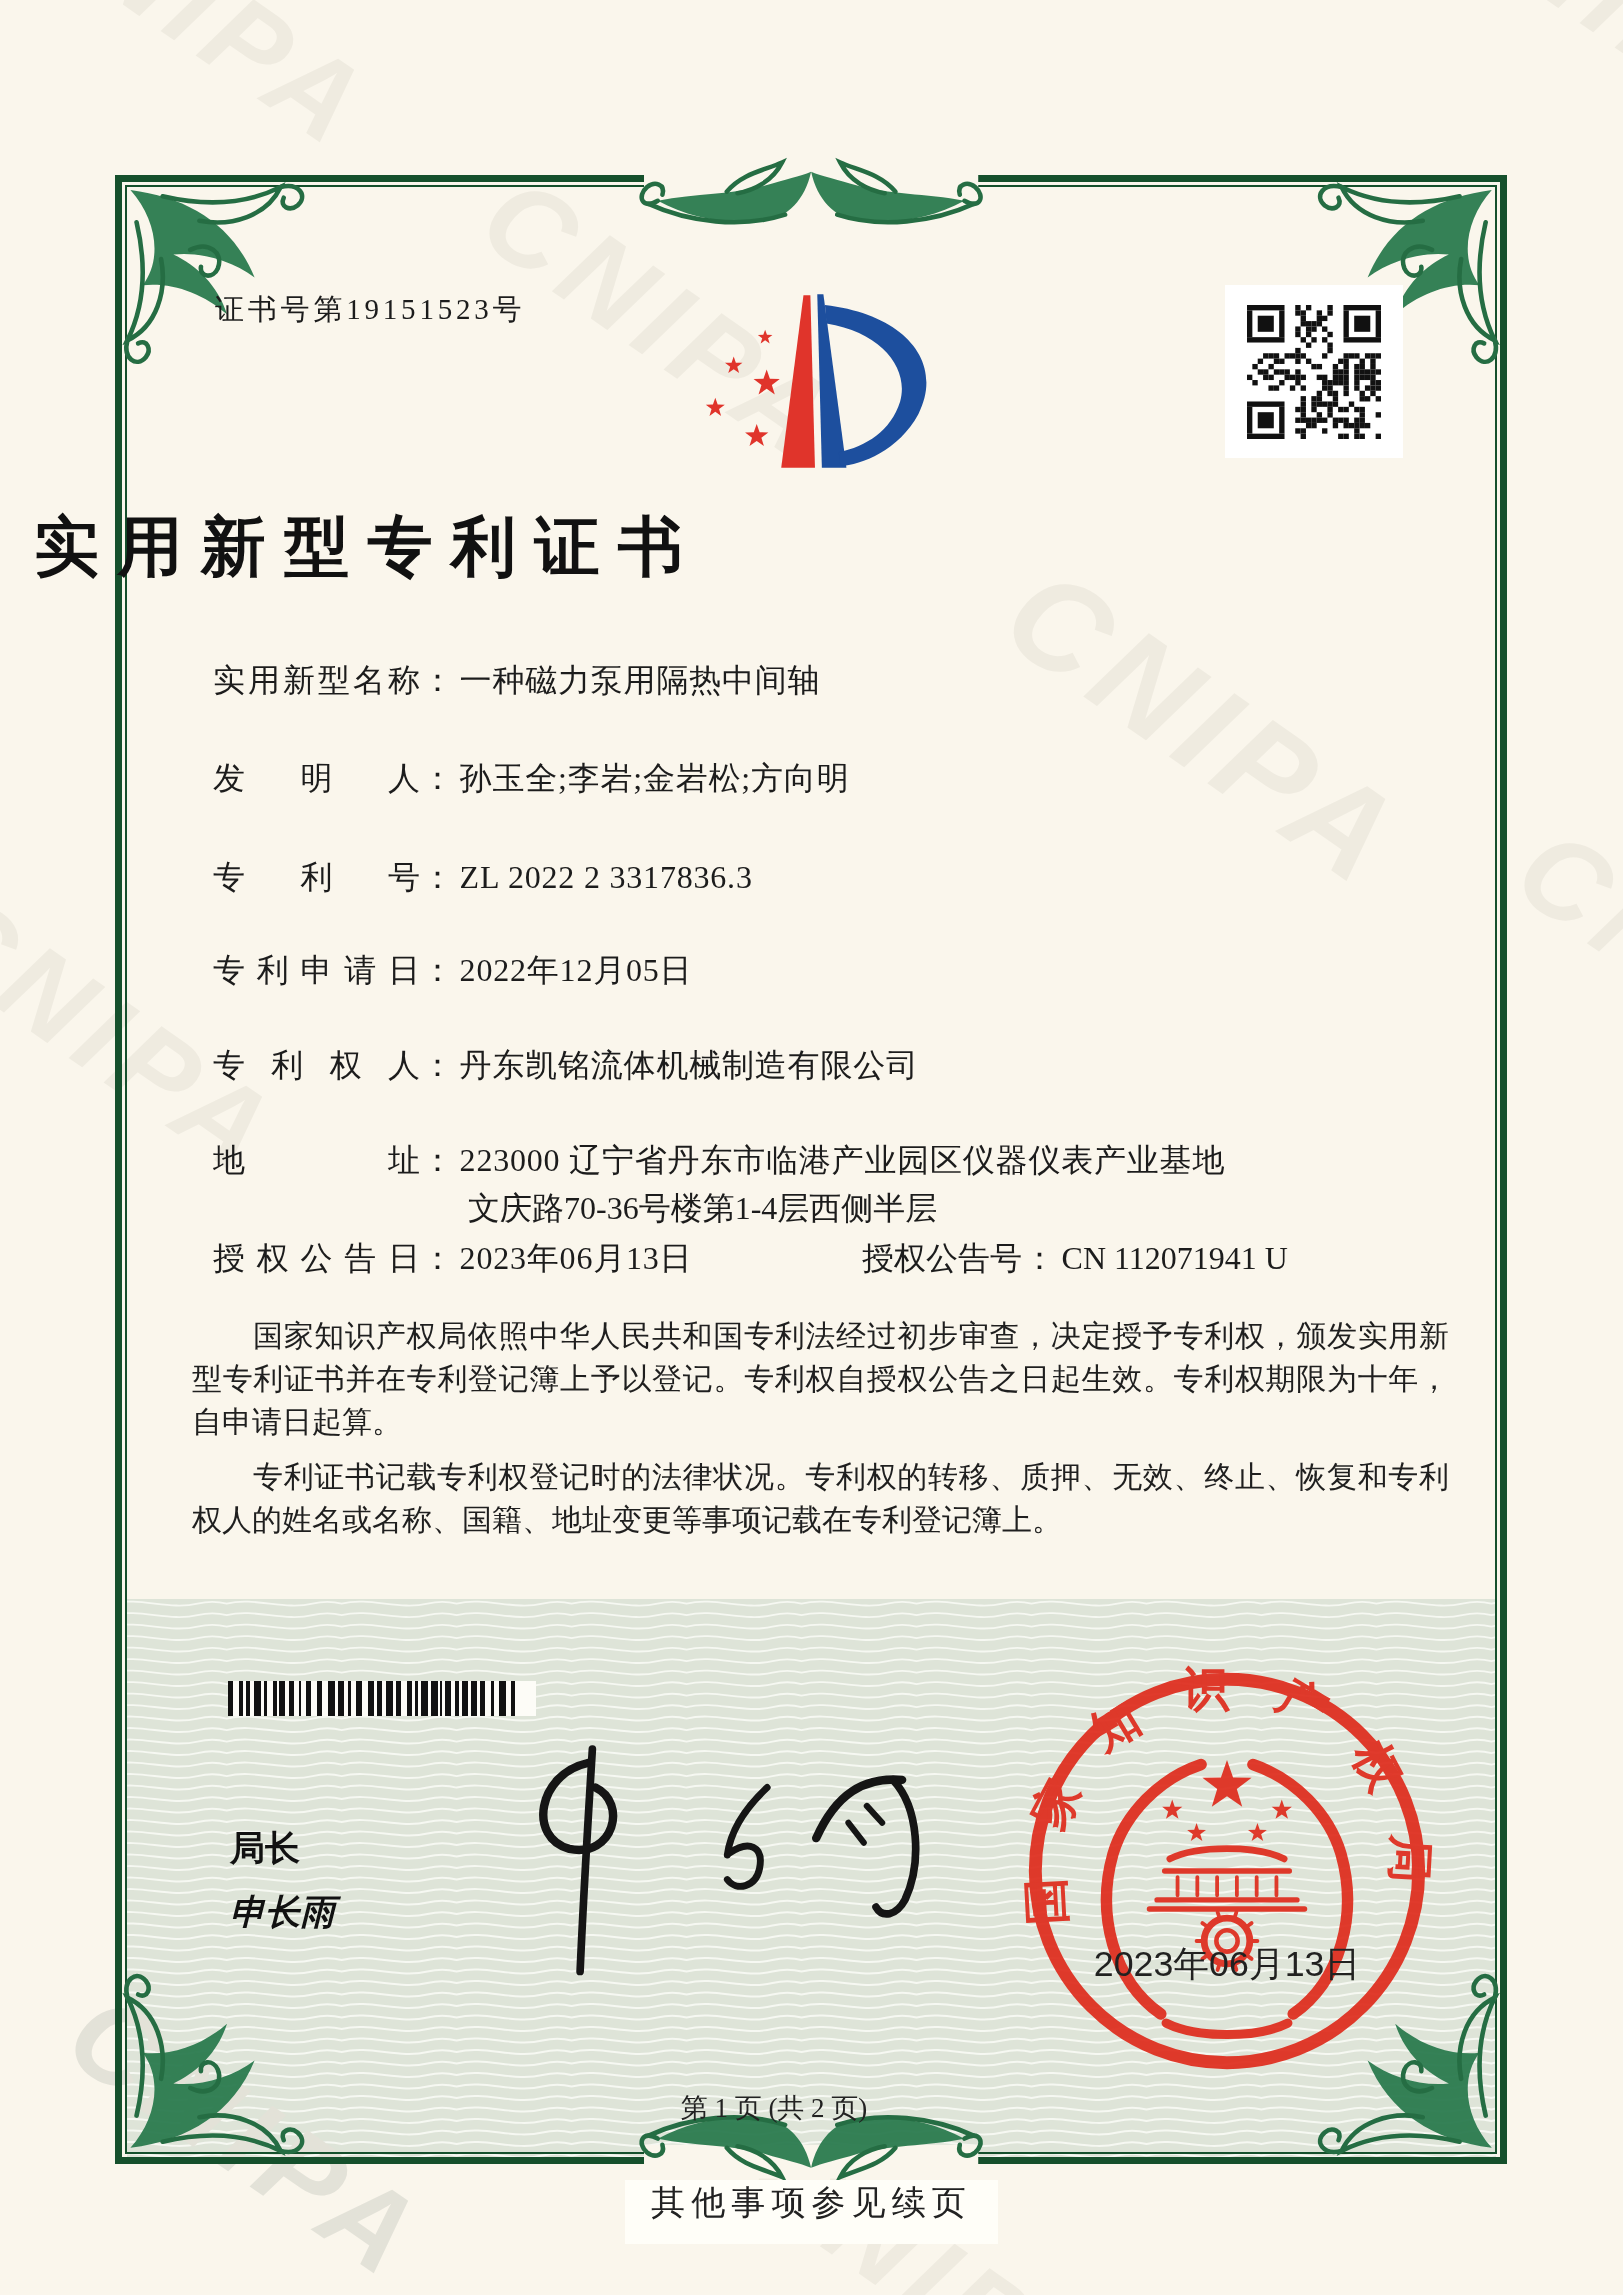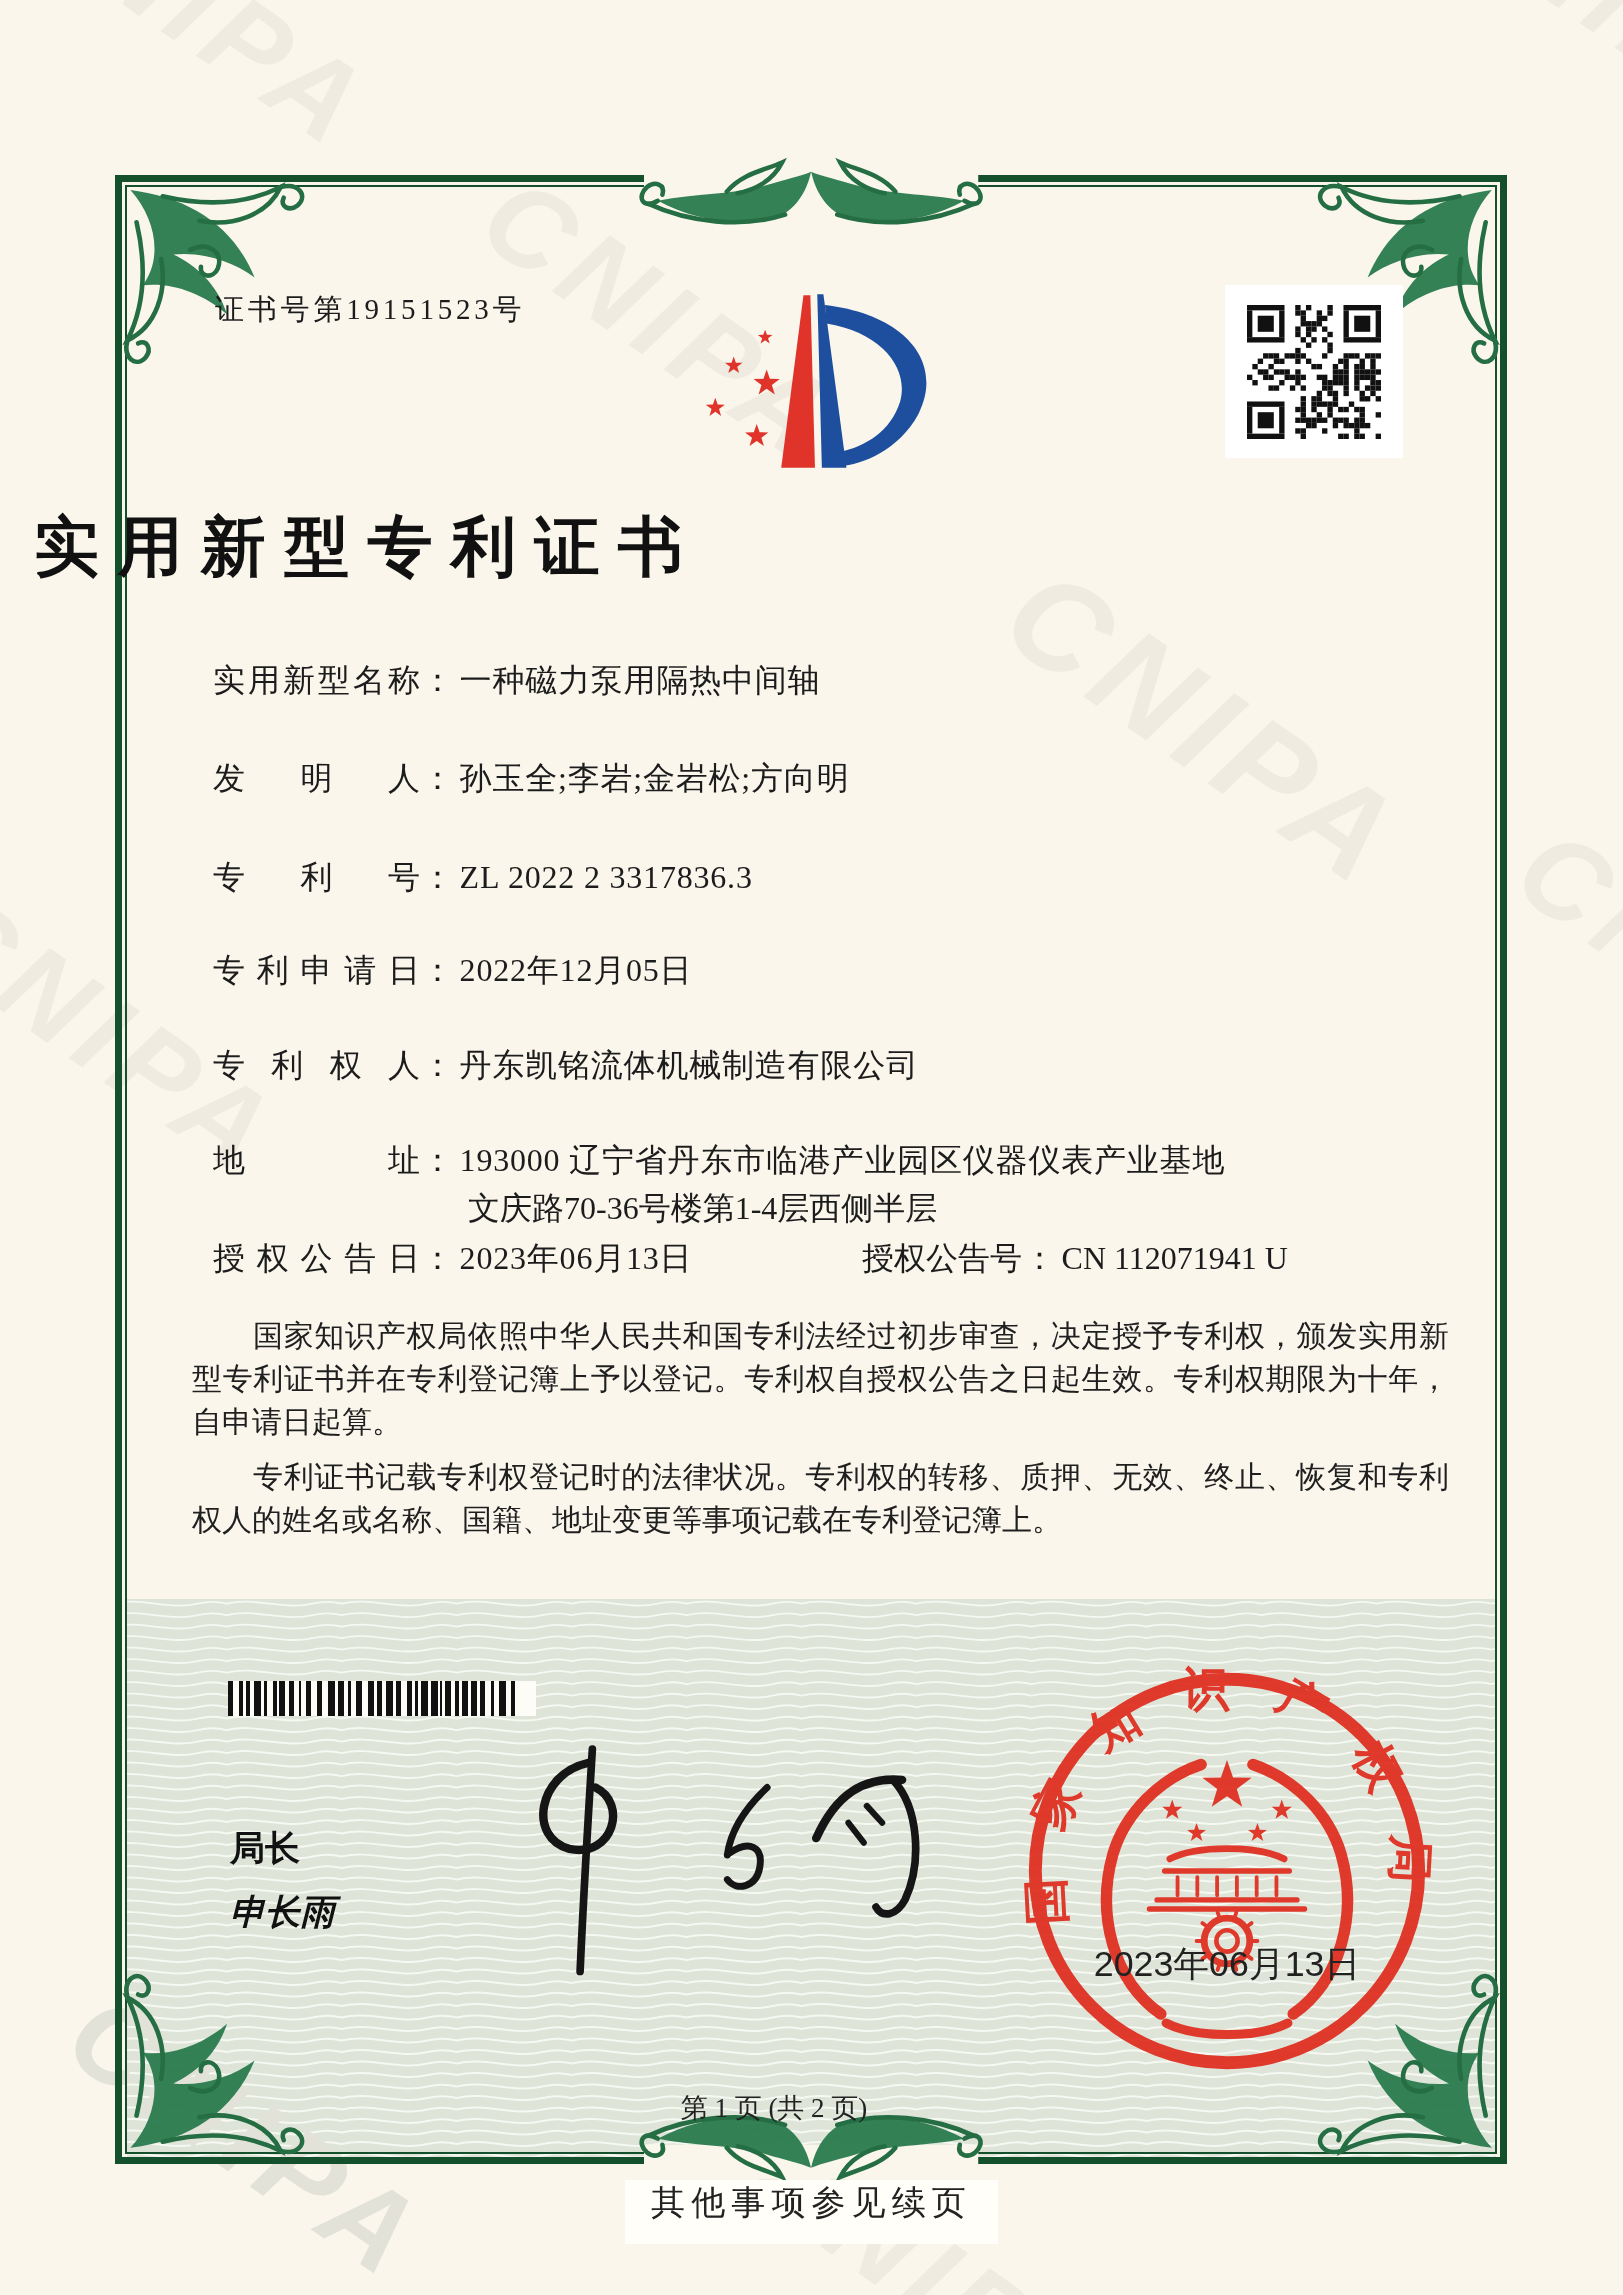--- a/index.html
+++ b/index.html
@@ -386,21 +386,21 @@
   <div class="row" style="top:856px">
     <span class="lbl">专利号</span><span class="colon">：</span><span class="val">ZL 2022 2 3317836.3</span>
   </div>
   <div class="row" style="top:949px">
     <span class="lbl">专利申请日</span><span class="colon">：</span><span class="val">2022年12月05日</span>
   </div>
   <div class="row" style="top:1044px">
     <span class="lbl">专利权人</span><span class="colon">：</span><span class="val">丹东凯铭流体机械制造有限公司</span>
   </div>
   <div class="row" style="top:1139px">
-    <span class="lbl">地址</span><span class="colon">：</span><span class="val">193000 辽宁省丹东市临港产业园区仪器仪表产业基地</span>
+    <span class="lbl">地址</span><span class="colon">：</span><span class="val">223000 辽宁省丹东市临港产业园区仪器仪表产业基地</span>
   </div>
   <div class="addr2">文庆路70-36号楼第1-4层西侧半层</div>
   <div class="row" style="top:1237px">
     <span class="lbl">授权公告日</span><span class="colon">：</span><span class="val">2023年06月13日</span>
   </div>
   <div class="grant-no">
     <span>授权公告号</span><span class="colon">：</span><span class="val">CN 112071941 U</span>
   </div>
 
   <div class="para p2">专利证书记载专利权登记时的法律状况。专利权的转移、质押、无效、终止、恢复和专利权人的姓名或名称、国籍、地址变更等事项记载在专利登记簿上。</div>

